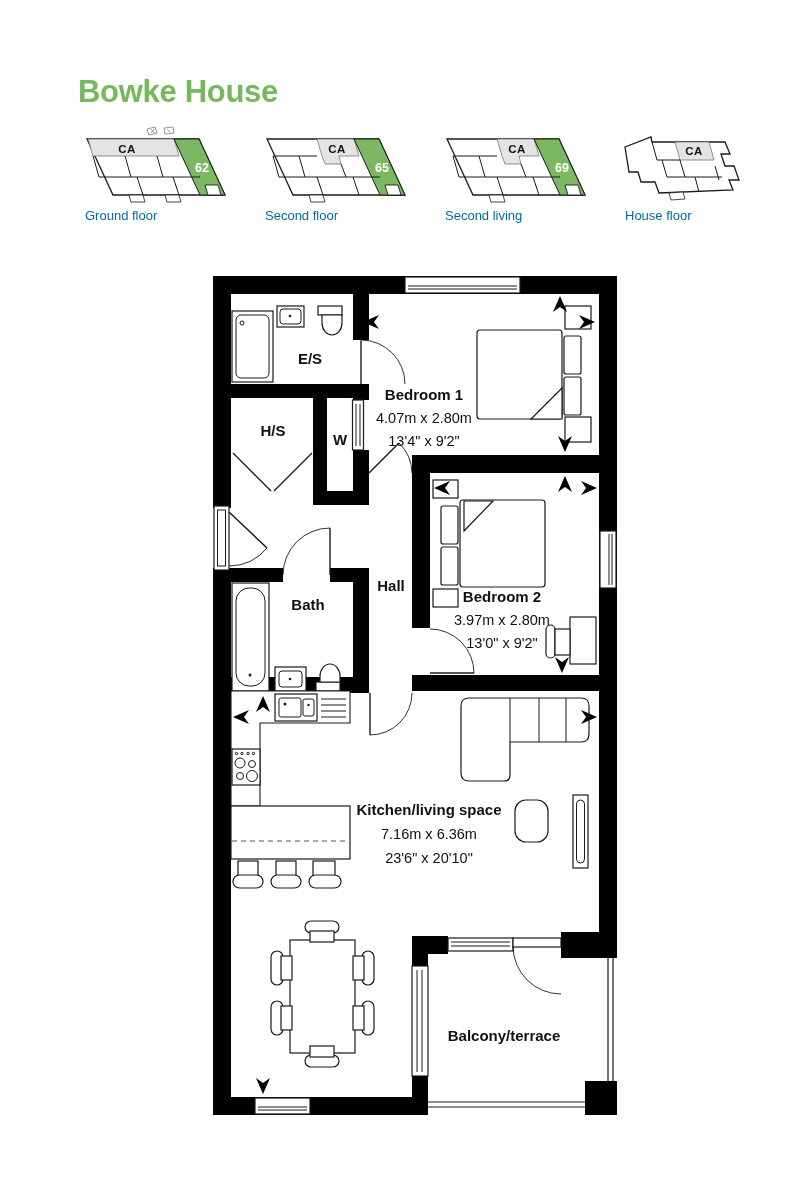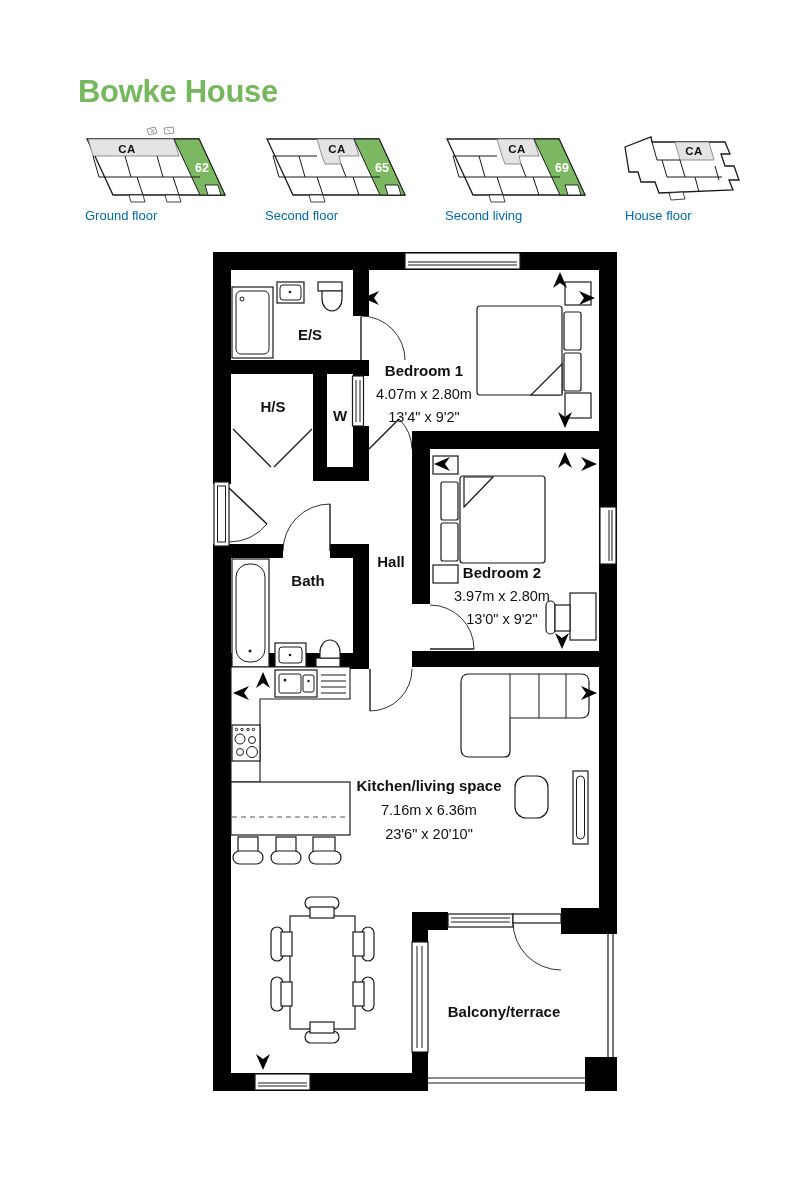--- a/index.html
+++ b/index.html
@@ -5,21 +5,21 @@
   html,body{margin:0;padding:0;}
   body{width:800px;height:1200px;background:#ffffff;position:relative;
        font-family:"Liberation Sans",sans-serif;color:#1a1a1a;overflow:hidden;}
   .title{position:absolute;left:62px;top:58px;margin:16px;font-size:31px;font-weight:700;
          letter-spacing:-0.3px;color:#77b85e;}
   .thumb{position:absolute;top:125px;width:176px;margin-left:21px;}
   .thumb svg{display:block;overflow:visible;}
   .thumb-label{font-size:13px;color:#0369a1;padding-left:8px;margin-top:3px;}
   .thumb-ca{font:600 11.5px "Liberation Sans",sans-serif;fill:#111;letter-spacing:0.5px;}
   .thumb-unit{font:700 12.5px "Liberation Sans",sans-serif;fill:#ffffff;}
-  .plan{position:absolute;left:213px;top:252px;}
+  .plan{position:absolute;left:213px;top:276px;}
   .plan svg{overflow:visible;display:block;}
   .room-label{font:700 15px "Liberation Sans",sans-serif;fill:#111;}
   .room-dim{font:400 14.5px "Liberation Sans",sans-serif;fill:#111;}
   .wall{fill:#000;}
   .fixt{fill:#ffffff;stroke:#1a1a1a;stroke-width:1.2;}
   .thin{fill:none;stroke:#1a1a1a;stroke-width:1;}
   .arc{fill:none;stroke:#1a1a1a;stroke-width:0.9;}
   .arrow{fill:#000;stroke:none;}
 </style>
 </head>

